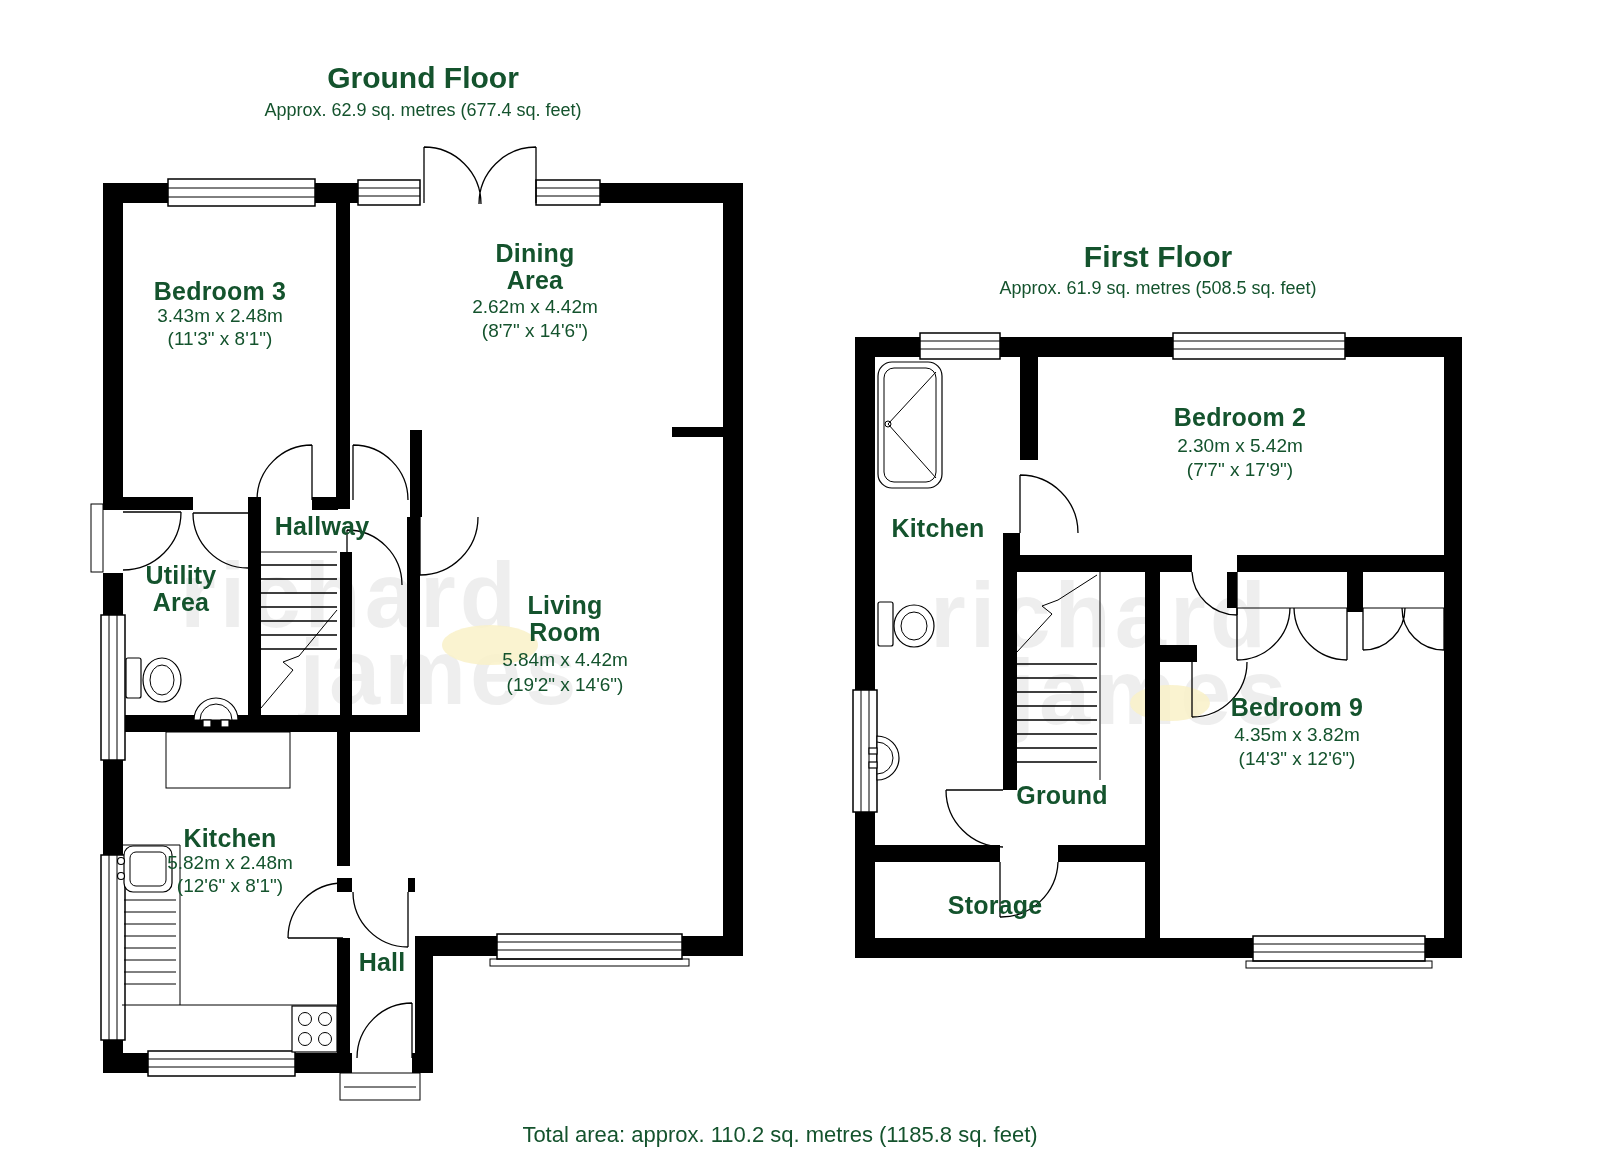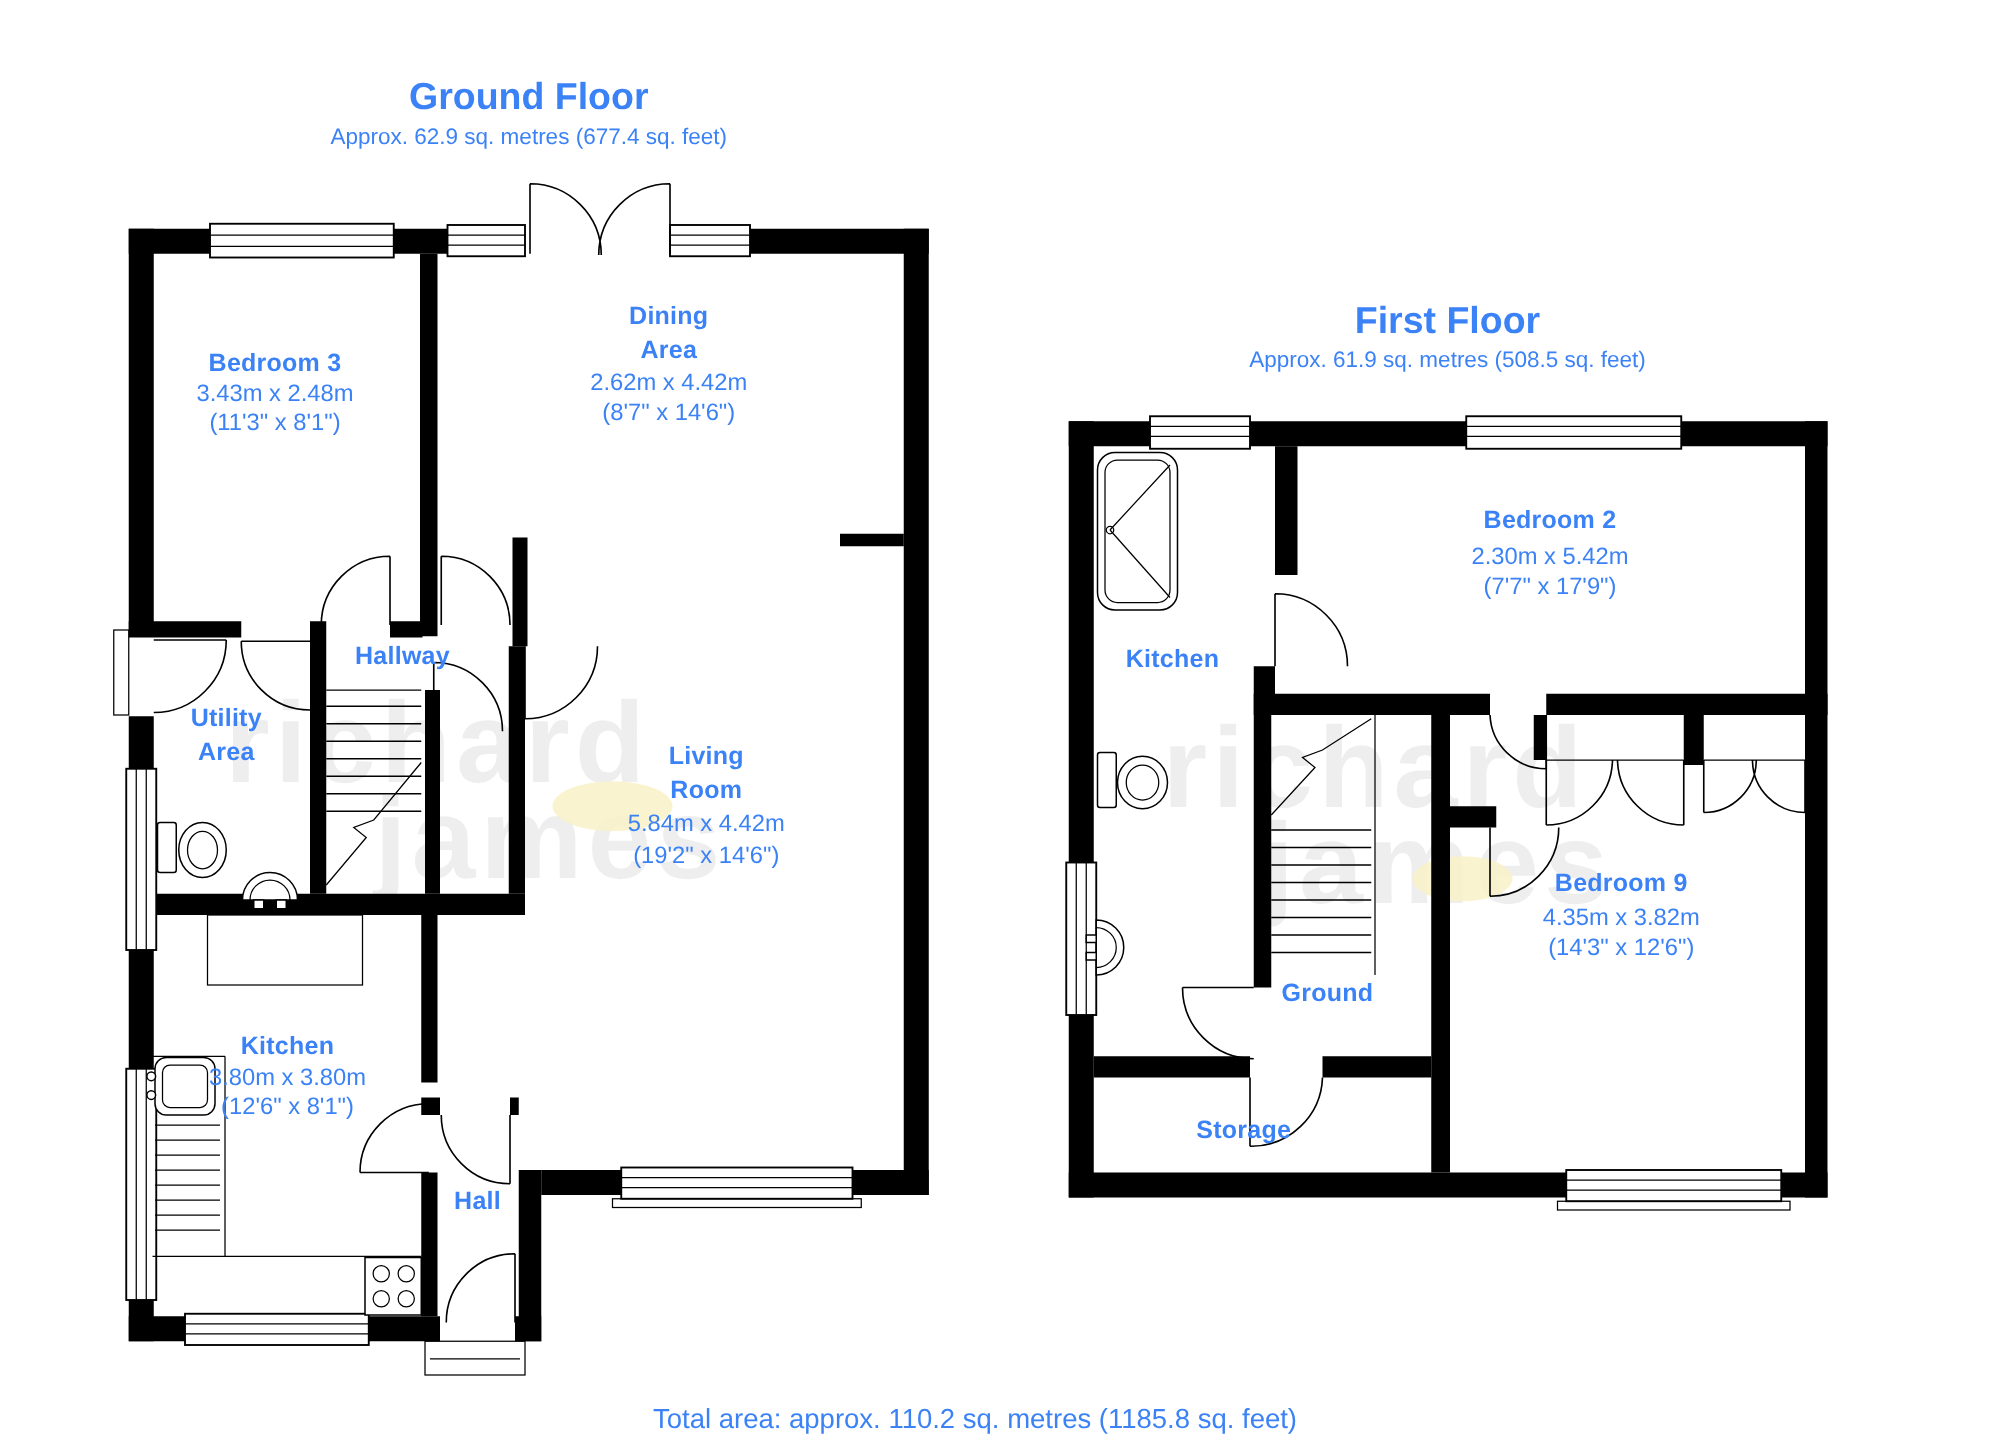--- a/index.html
+++ b/index.html
@@ -1,20 +1,20 @@
 <!DOCTYPE html>
 <html><head>
 <meta charset="utf-8">
 <style>
   html,body{margin:0;padding:0;background:#fff;}
   .plan{position:relative;width:1600px;height:1163px;background:#fff;overflow:hidden;
         font-family:"Liberation Sans",sans-serif;color:#000;}
   .plan svg{position:absolute;left:0;top:0;}
-  .lbl{position:absolute;transform:translate(-50%,-50%);text-align:center;white-space:nowrap;color:#3b82f6;}
-  .name{font-weight:bold;font-size:20px;letter-spacing:.2px;}
+  .lbl{position:absolute;transform:translate(-50%,-50%);text-align:center;white-space:nowrap;color:#14532d;}
+  .name{font-weight:bold;font-size:25px;letter-spacing:.2px;}
   .wrap2{white-space:normal;line-height:27px;}
   .dim{font-size:19px;}
   .title{font-weight:bold;font-size:30px;}
   .subtitle{font-size:18px;}
   .footer{font-size:22px;}
   .watermark{position:absolute;transform:translate(-50%,-50%);font-weight:bold;font-size:92px;
              letter-spacing:4px;color:rgba(0,0,0,0.065);white-space:nowrap;}
   .wl{fill:#000;}
   .wn{fill:#fff;stroke:#000;stroke-width:1.5;}
   .ln{stroke:#000;stroke-width:1.3;fill:none;}
@@ -285,21 +285,21 @@
 
   <div class="lbl name" style="left:322px;top:526px;text-align:center;">Hallway</div>
 
   <div class="lbl name wrap2" style="left:181px;top:589px;width:85px;">Utility Area</div>
 
   <div class="lbl name wrap2" style="left:565px;top:619px;width:90px;">Living Room</div>
   <div class="lbl dim" style="left:565px;top:660px;">5.84m x 4.42m</div>
   <div class="lbl dim" style="left:565px;top:685px;">(19'2" x 14'6")</div>
 
   <div class="lbl name" style="left:230px;top:838px;">Kitchen</div>
-  <div class="lbl dim" style="left:230px;top:863px;">3.80m x 3.80m</div>
+  <div class="lbl dim" style="left:230px;top:863px;">5.82m x 2.48m</div>
   <div class="lbl dim" style="left:230px;top:886px;">(12'6" x 8'1")</div>
 
   <div class="lbl name" style="left:382px;top:962px;">Hall</div>
 
   <div class="lbl title" style="left:1158px;top:257px;">First Floor</div>
   <div class="lbl subtitle" style="left:1158px;top:288px;">Approx. 61.9 sq. metres (508.5 sq. feet)</div>
 
   <div class="lbl name" style="left:938px;top:528px;">Kitchen</div>
 
   <div class="lbl name" style="left:1240px;top:417px;">Bedroom 2</div>

